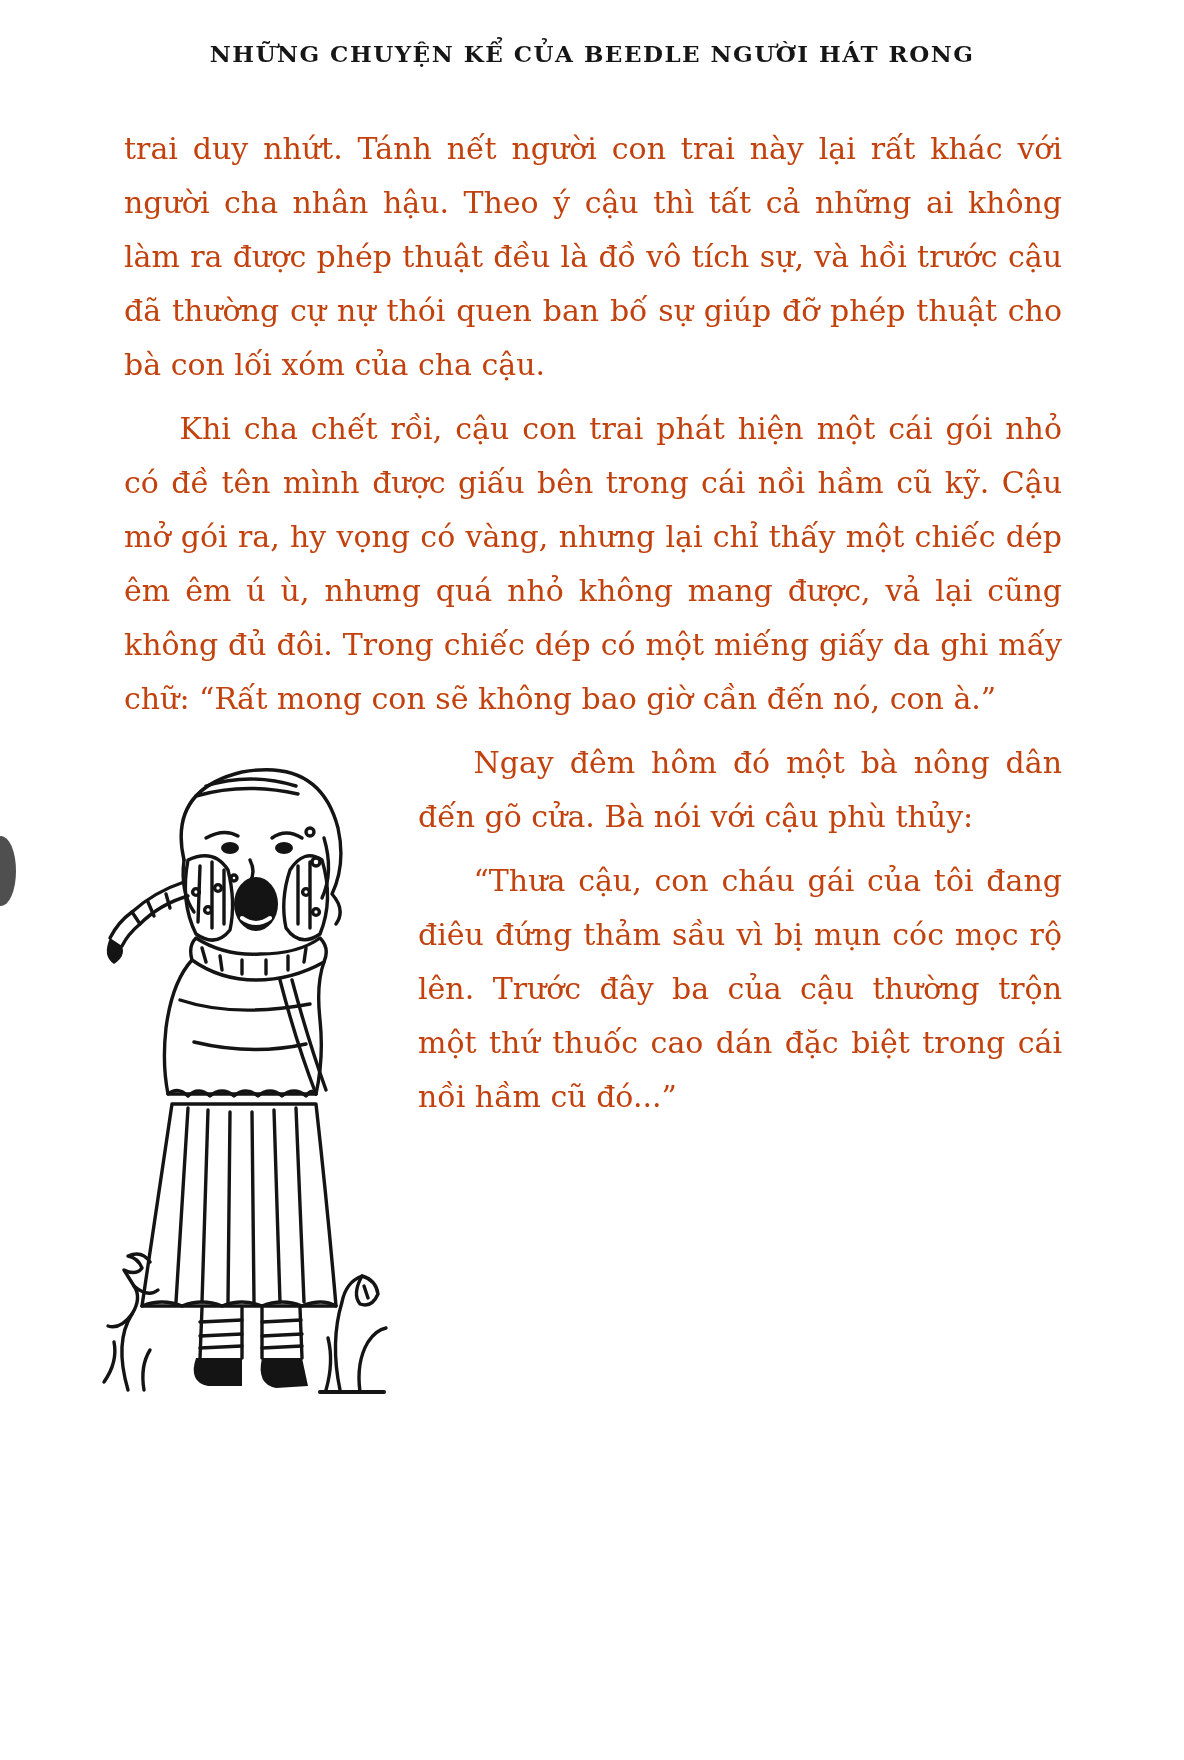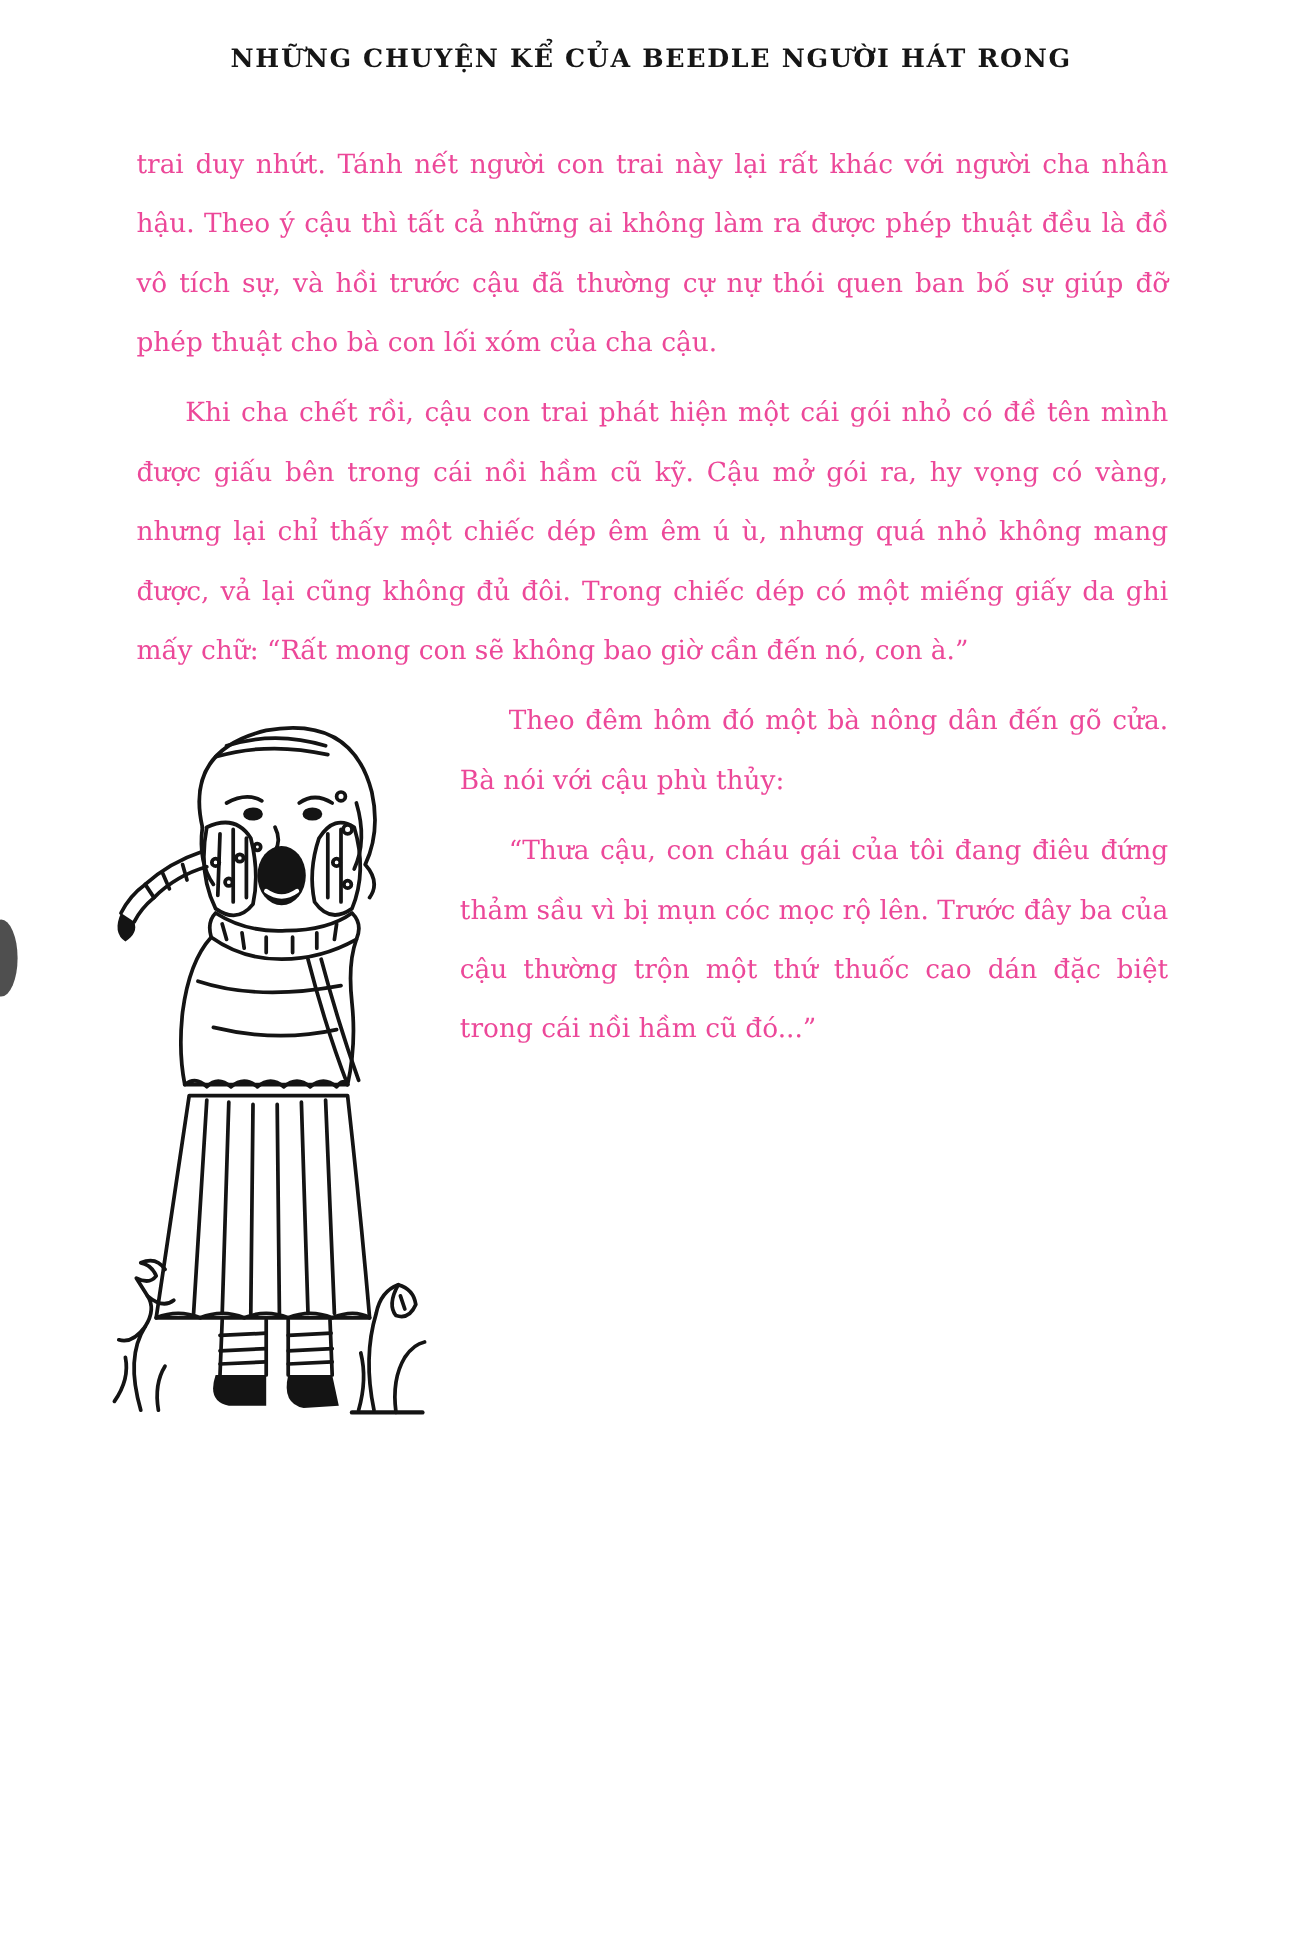--- a/index.html
+++ b/index.html
@@ -17,24 +17,24 @@
     text-align:center;
     font-size:23px;font-weight:700;
     letter-spacing:1.5px;
     color:#161616;
   }
   .content{
     position:absolute;top:122px;left:124px;right:122px;
   }
   .content p{
     margin:0 0 10px 0;
-    font-size:24px;
+    font-size:30px;
     line-height:54px;
     text-align:justify;
-    color:#ec4899;
+    color:#c2410c;
   }
   .content p.indent{text-indent:1.85em;}
   .illustration{
     float:left;
     width:308px;height:662px;
     margin:6px 26px 0 -40px;
     shape-margin:10px;
   }
   .illustration svg{display:block;width:100%;height:100%;}
   .clear{clear:both;}
@@ -167,21 +167,21 @@
 
         <path d="M256 648 Q 246 600 258 560 Q 262 540 278 534"></path>
         <path d="M278 534 Q 292 538 294 552 Q 288 566 276 562 Q 268 552 278 534 Z"></path>
         <path d="M280 544 L 284 556"></path>
         <path d="M242 648 Q 250 620 244 596 M 276 650 Q 272 620 284 600 Q 292 588 302 586"></path>
         <path d="M236 650 L 300 650" stroke-width="4"></path>
       </svg>
     </div>
 
 
-    <p class="indent">Theo đêm hôm đó một bà nông dân đến gõ cửa. Bà nói với cậu phù thủy:</p>
+    <p class="indent">Ngay đêm hôm đó một bà nông dân đến gõ cửa. Bà nói với cậu phù thủy:</p>
 
     <p class="indent">“Thưa cậu, con cháu gái của tôi đang điêu đứng thảm sầu vì bị mụn cóc mọc rộ lên. Trước đây ba của cậu thường trộn một thứ thuốc cao dán đặc biệt trong cái nồi hầm cũ đó...”</p>
 
     <div class="clear"></div>
   </div>
 
   <div class="page-footer">
     <span class="orn">✿</span>
     <span class="pagenum">14</span>
     <span class="orn">✿</span>

